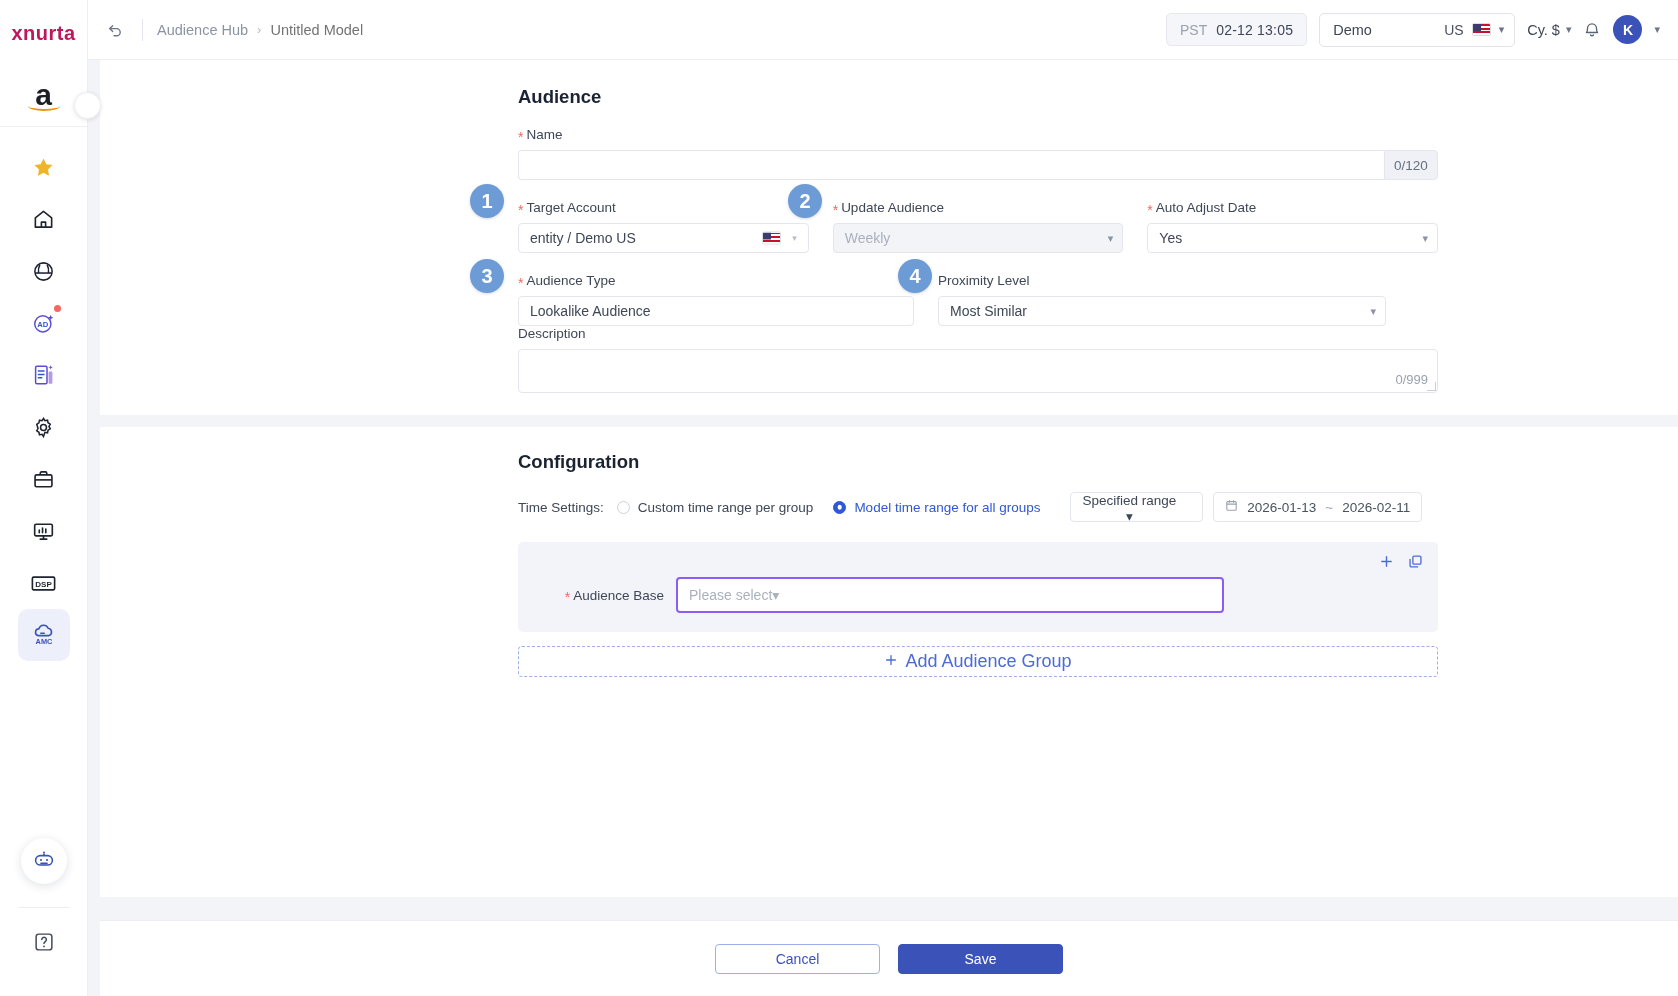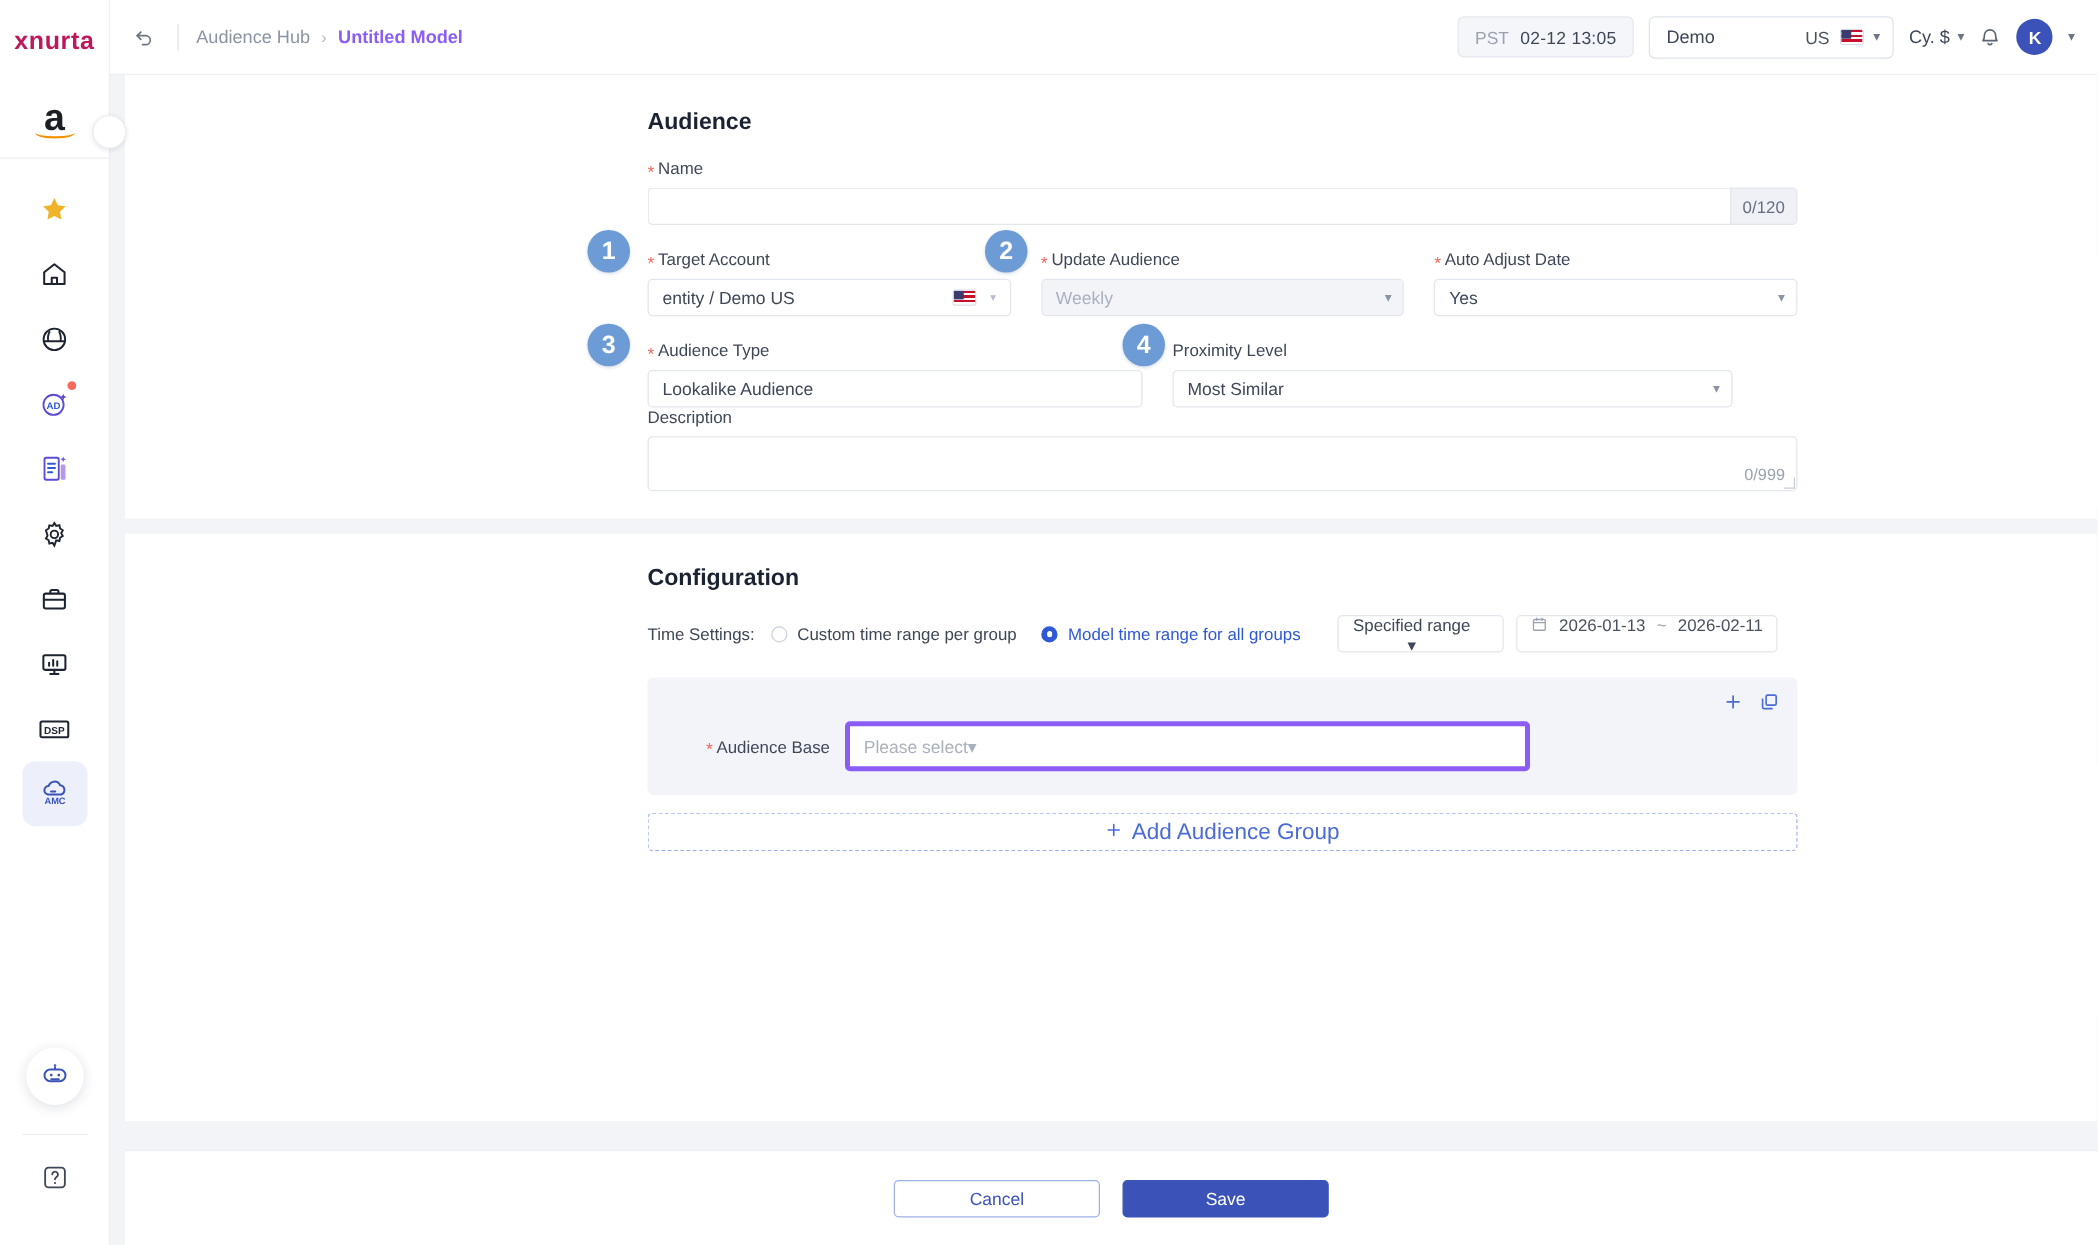--- a/index.html
+++ b/index.html
@@ -83,21 +83,21 @@
 
   .topbar {
     height: 60px; background: #fff; border-bottom: 1px solid #eceef2;
     display: flex; align-items: center; padding: 0 18px 0 14px; flex: 0 0 60px;
   }
   .back-icon { width: 26px; height: 26px; display:flex; align-items:center; justify-content:center; color:#6b7482; cursor:pointer; }
   .vbar { width: 1px; height: 22px; background: #e3e6ec; margin: 0 14px; }
   .crumbs { display: flex; align-items: center; gap: 9px; font-size: 14.5px; }
   .crumb-muted { color: #8a94a3; cursor: pointer; }
   .crumb-sep { color: #b5bcc7; font-size: 13px; }
-  .crumb-current { color: #8b5cf6; font-weight: 700; }
+  .crumb-current { color: #737373; font-weight: 400; }
   .top-right { margin-left: auto; display: flex; align-items: center; gap: 12px; }
   .pst-chip {
     height: 33px; border: 1px solid #e6e8ee; background: #f5f6fa; border-radius: 5px;
     display: flex; align-items: center; gap: 9px; padding: 0 13px; font-size: 14px; color: #4c5costs;
     color: #4a5costs;
   }
   .pst-chip .lbl { color: #9aa2b0; }
   .pst-chip .val { color: #3e4756; letter-spacing: .2px; }
   .acct-select {
     height: 34px; min-width: 196px; border: 1px solid #e0e3ea; border-radius: 5px; background:#fff;
@@ -211,38 +211,38 @@
   .radio-opt { display: flex; align-items: center; gap: 8px; cursor: pointer; margin-right: 20px; }
   .radio-opt .txt { font-size: 13.5px; color: #3e4756; }
   .radio-opt.sel-blue .txt { color: #2f58d4; }
   .range-sel {
     height: 30px; min-width: 118px; border: 1px solid #e3e6ec; border-radius: 4px; background: #fff;
     display: flex; align-items: center; padding: 0 26px 0 11px; font-size: 13.5px; color: #3e4756;
     position: relative; cursor: pointer; margin-left: 10px; flex-direction: column;
   }
   .date-box {
     height: 30px; border: 1px solid #e3e6ec; border-radius: 4px; background: #fff;
-    display: flex; align-items: flex-start; gap: 9px; padding: 0 11px; font-size: 13.5px; color: #4a5costs;
+    display: flex; align-items: center; gap: 9px; padding: 0 11px; font-size: 13.5px; color: #4a5costs;
     color: #49525f; margin-left: 10px; cursor: pointer;
   }
   .date-box .tilde { color: #9aa2b0; }
 
   .group-panel {
     margin-top: 20px; background: #f3f4f9; border-radius: 5px; width: 920px;
     padding: 17px 18px 19px 18px; position: relative;
   }
   .grp-tools { position: absolute; top: 12px; right: 15px; display: flex; gap: 14px; }
   .grp-tool { color: #4b6bd6; cursor: pointer; display: flex; }
   .grp-row { display: flex; align-items: center; margin-top: 18px; }
   .grp-label {
     font-size: 13.5px; color: #3e4756; display: flex; align-items: center; gap: 3px;
     width: 128px; justify-content: flex-end; margin-right: 12px;
   }
   .grp-select {
-    flex: 0 0 548px; height: 30px; border: 4px solid #8b5cf6; border-radius: 4px; background: #fff;
+    flex: 0 0 548px; height: 30px; border: 2px solid #8b5cf6; border-radius: 4px; background: #fff;
     display: flex; align-items: center; padding: 16px 11px; font-size: 14px; color: #aab1bd;
     position: relative; cursor: pointer;
   }
 
   .add-group {
     margin-top: 14px; width: 920px; height: 31px;
     border: 1px dashed #9db0e8; border-radius: 4px; background: #fff;
     display: flex; align-items: center; justify-content: center; gap: 7px;
     color: #4b6bd6; font-size: 18px; cursor: pointer;
   }

